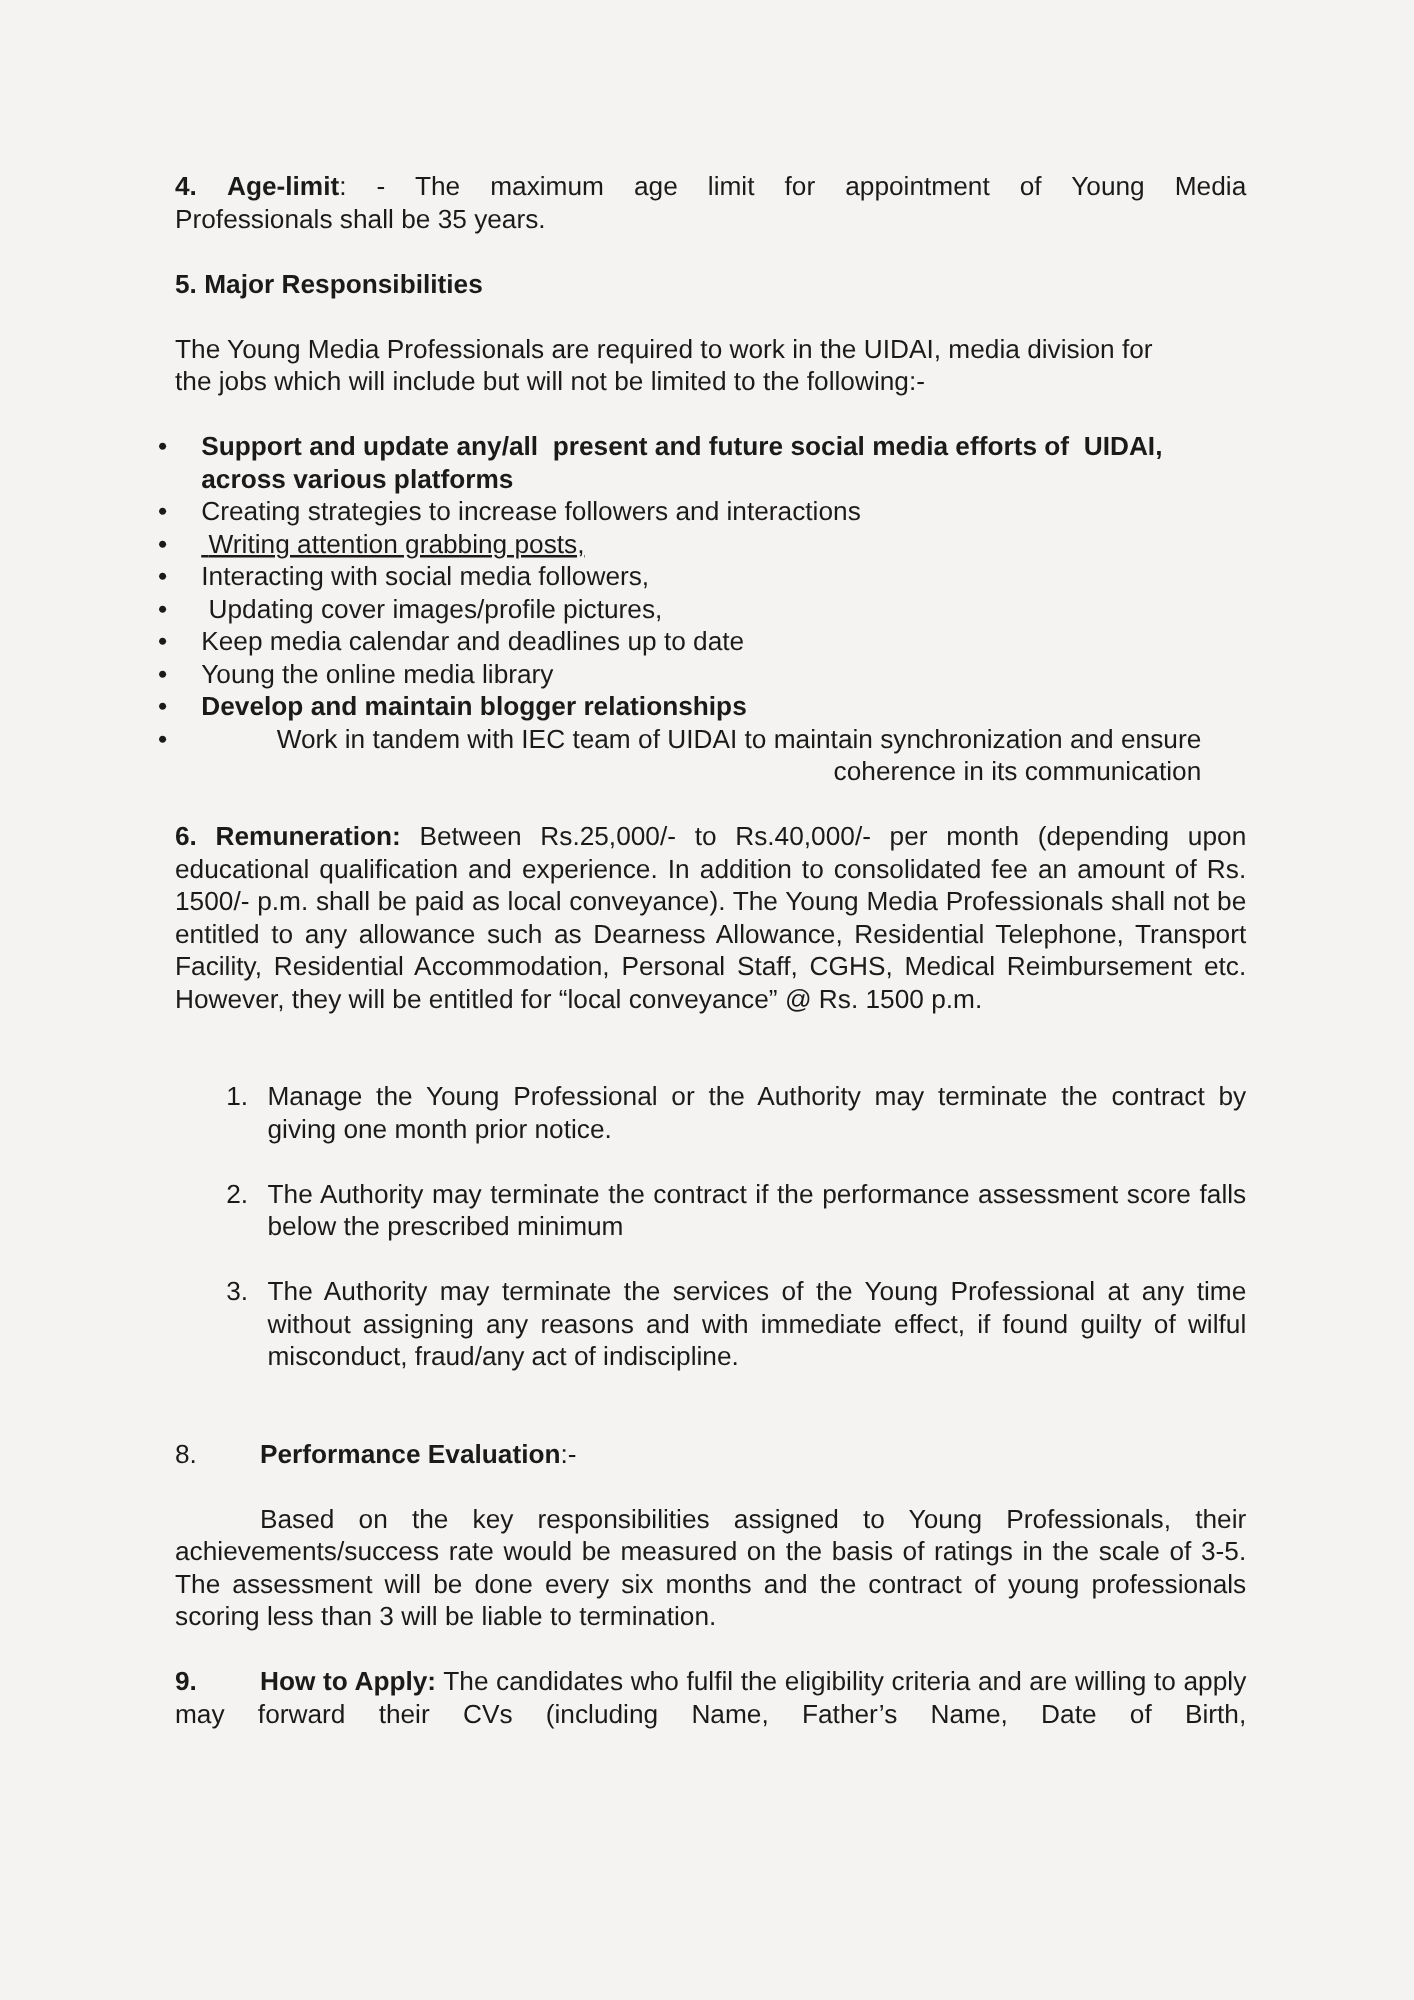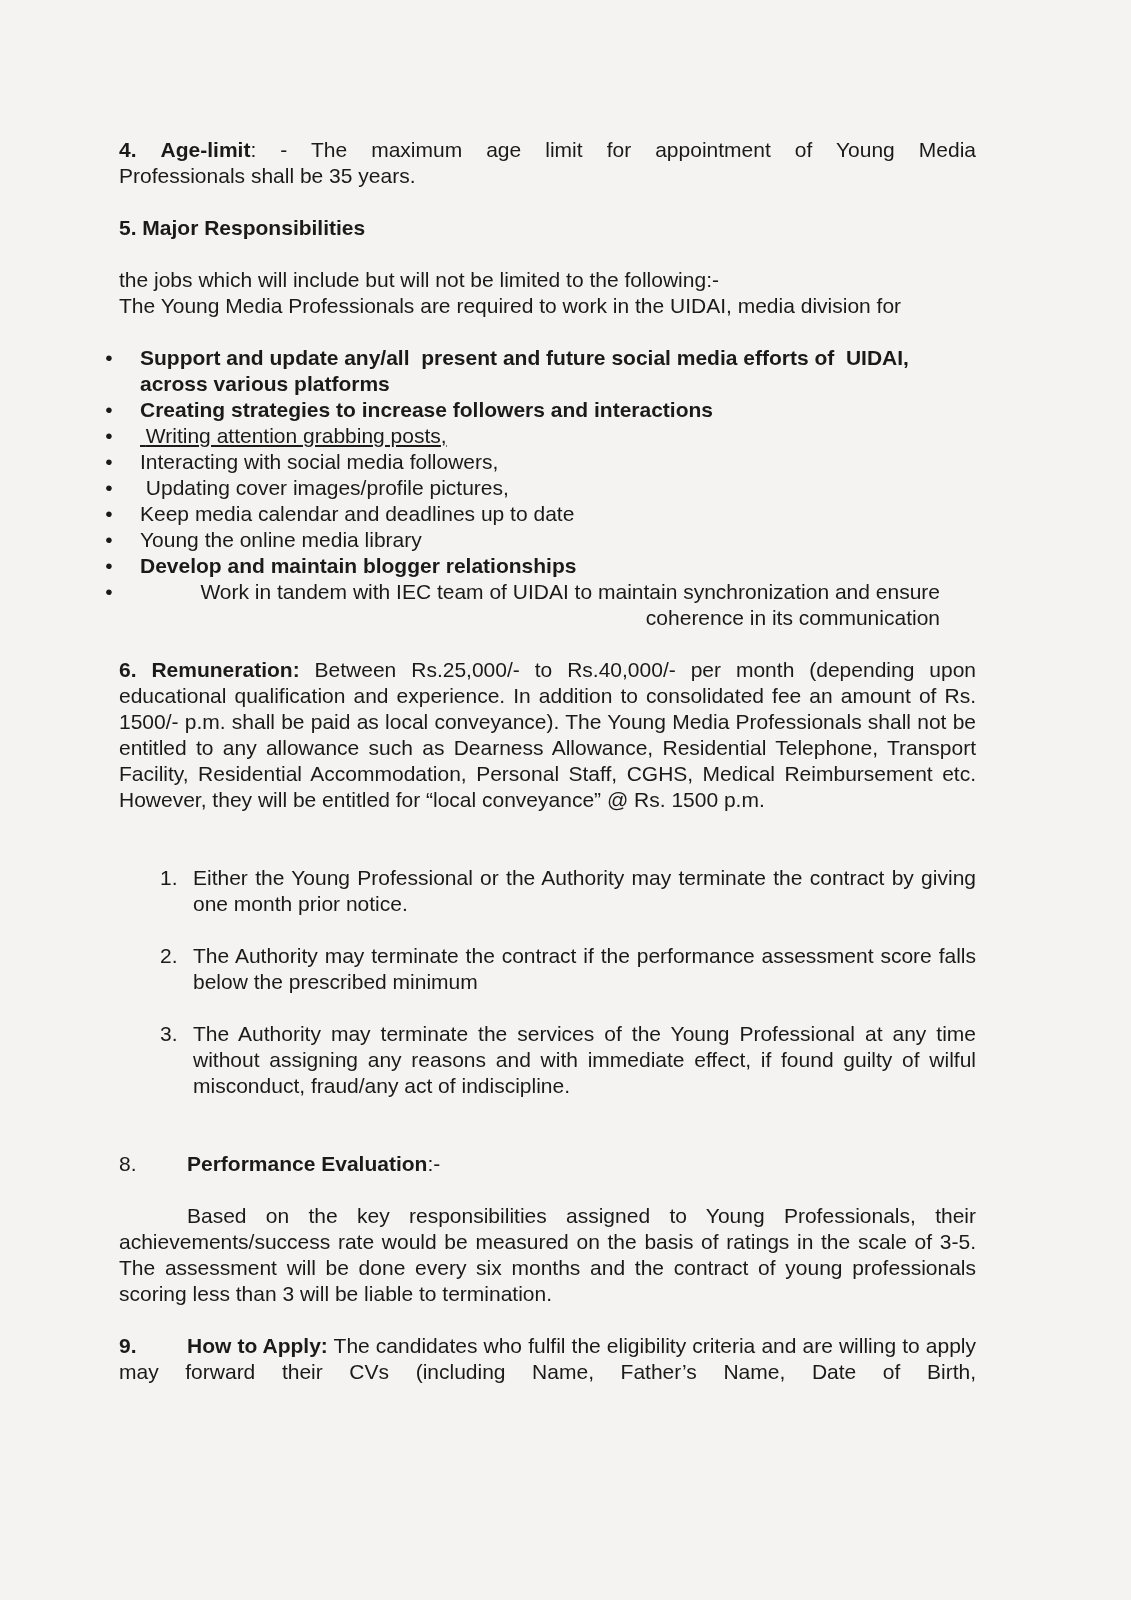--- a/index.html
+++ b/index.html
@@ -6,21 +6,21 @@
     body {
       width: 1131px; height: 1600px;
       background: #f4f3f1;
       color: #1a1a1a;
       font-family: "Liberation Sans", sans-serif;
       font-size: 21px;
       line-height: 26px;
       position: relative;
       overflow: hidden;
     }
-    .page { position: absolute; left: 119px; top: 137px; width: 857px; }
+    .page { position: absolute; left: 140px; top: 137px; width: 857px; }
     .p { text-align: justify; margin: 0; }
     .p.last-justify { text-align-last: justify; }
     b { font-weight: bold; }
     .gap { height: 26px; }
     .heading { margin: 0; }
     ul.bullets { list-style: none; margin: 0; padding: 0; position: relative; left: -16px; }
     ul.bullets li { position: relative; padding-left: 37px; }
     ul.bullets li .dot { position: absolute; left: 0; top: 0; width: 12px; text-align: center; }
     ol.term { list-style: none; margin: 0; padding: 0; }
     ol.term li { position: relative; padding-left: 74px; text-align: justify; }
@@ -38,31 +38,31 @@
     <p class="p last-justify"><b>4.</b> <b>Age-limit</b><span>: - The maximum age limit for appointment of Young Media</span></p>
     <p class="p">Professionals shall be 35 years.</p>
   </div>
 
   <div class="gap"></div>
 
   <p class="heading"><b>5.  Major Responsibilities</b></p>
 
   <div class="gap"></div>
 
+  <p class="p">The Young Media Professionals are required to work in the UIDAI, media division for</p>
   <p class="p">the jobs which will include but will not be limited to the following:-</p>
-  <p class="p">The Young Media Professionals are required to work in the UIDAI, media division for</p>
 
   <div class="gap"></div>
 
   <ul class="bullets">
     <li>
         <span class="dot">•</span>
         <span style="white-space:pre-wrap;display:block;width:770px;font-weight:bold;">Support and update any/all  present and future social media efforts of  UIDAI, across various platforms</span>
       </li>
-    <li><span class="dot">•</span><span style="white-space:pre-wrap;font-weight:bold;">Creating strategies to increase followers and interactions</span></li>
+    <li><span class="dot">•</span><span style="white-space:pre-wrap;">Creating strategies to increase followers and interactions</span></li>
     <li><span class="dot">•</span><span style="white-space:pre-wrap;text-decoration:underline;"> Writing attention grabbing posts,</span></li>
     <li><span class="dot">•</span><span style="white-space:pre-wrap;">Interacting with social media followers,</span></li>
     <li><span class="dot">•</span><span style="white-space:pre-wrap;text-align:center;"> Updating cover images/profile pictures,</span></li>
     <li><span class="dot">•</span><span style="white-space:pre-wrap;">Keep media calendar and deadlines up to date</span></li>
     <li><span class="dot">•</span><span style="white-space:pre-wrap;">Young the online media library</span></li>
     <li><span class="dot">•</span><span style="white-space:pre-wrap;font-weight:bold;">Develop and maintain blogger relationships</span></li>
     <li>
         <span class="dot">•</span>
         <span style="white-space:pre-wrap;display:block;width:800px;text-align:right;">Work in tandem with IEC team of UIDAI to maintain synchronization and ensure coherence in its communication</span>
       </li>
@@ -71,21 +71,21 @@
   <div class="gap"></div>
 
   <p class="p"><b>6. Remuneration:</b> <span>Between Rs.25,000/- to Rs.40,000/- per month (depending upon educational qualification and experience. In addition to consolidated fee an amount of Rs. 1500/- p.m. shall be paid as local conveyance). The Young Media Professionals shall not be entitled to any allowance such as Dearness Allowance, Residential Telephone, Transport Facility, Residential Accommodation, Personal Staff, CGHS, Medical Reimbursement etc. However, they will be entitled for “local conveyance” @ Rs. 1500 p.m.</span></p>
 
   <div class="gap"></div>
 
 
   <div class="gap"></div>
 
   <ol class="term">
-    <li><span class="num">1.</span><span>Either the Young Professional or the Authority may terminate the contract by giving one month prior notice.</span></li>
+    <li><span class="num">1.</span><span>Manage the Young Professional or the Authority may terminate the contract by giving one month prior notice.</span></li>
     <li><span class="num">2.</span><span>The Authority may terminate the contract if the performance assessment score falls below the prescribed minimum</span></li>
     <li><span class="num">3.</span><span>The Authority may terminate the services of the Young Professional at any time without assigning any reasons and with immediate effect, if found guilty of wilful misconduct, fraud/any act of indiscipline.</span></li>
   </ol>
 
   <div class="gap"></div>
   <div class="gap"></div>
 
   <p class="heading"><span class="tabnum">8.</span><b>Performance Evaluation</b><span>:-</span></p>
 
   <div class="gap"></div>

